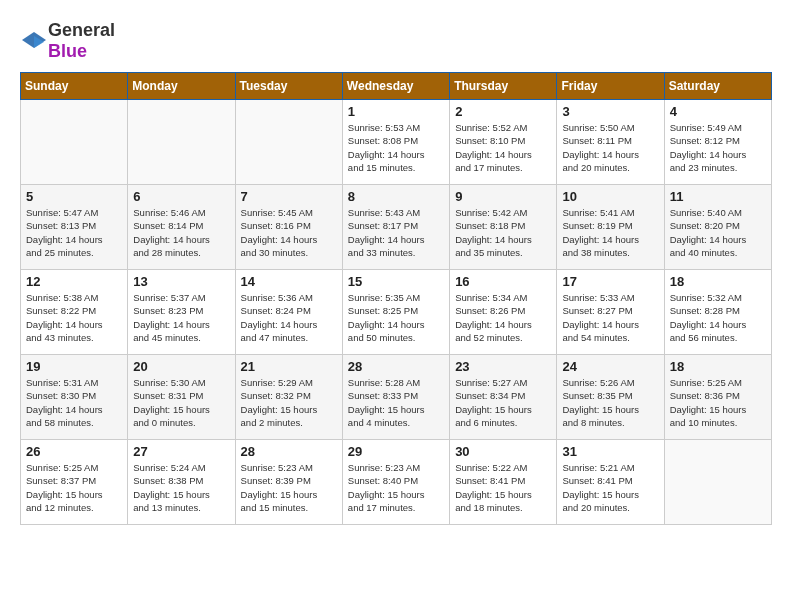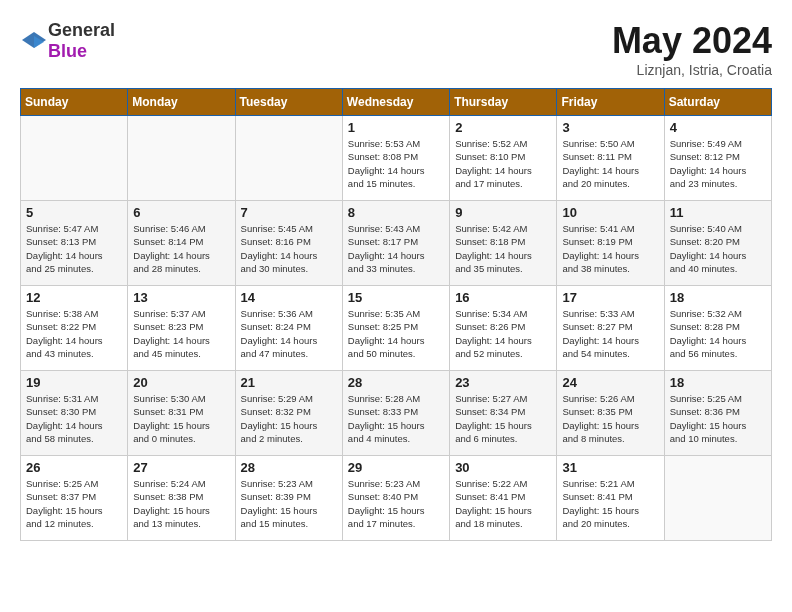--- a/index.html
+++ b/index.html
@@ -99,24 +99,20 @@
   <div class="logo">
     <svg class="logo-icon" viewBox="0 0 28 22" xmlns="http://www.w3.org/2000/svg">
       <polygon points="14,2 26,10 14,18 2,10" fill="#1a5fa8" opacity="0.85"></polygon>
       <polygon points="14,6 24,12 14,18" fill="#3a8fd8" opacity="0.7"></polygon>
     </svg>
     <div>
       <span class="logo-text-general">General</span><br>
       <span class="logo-text-blue">Blue</span>
     </div>
   </div>
-  <div class="title-block">
-    <div class="month-title">May 2024</div>
-    <div class="location">Liznjan, Istria, Croatia</div>
-  </div>
 </div>
 
 <table>
   <thead>
     <tr>
     <th>Sunday</th>
         <th>Monday</th>
         <th>Tuesday</th>
         <th>Wednesday</th>
         <th>Thursday</th>

